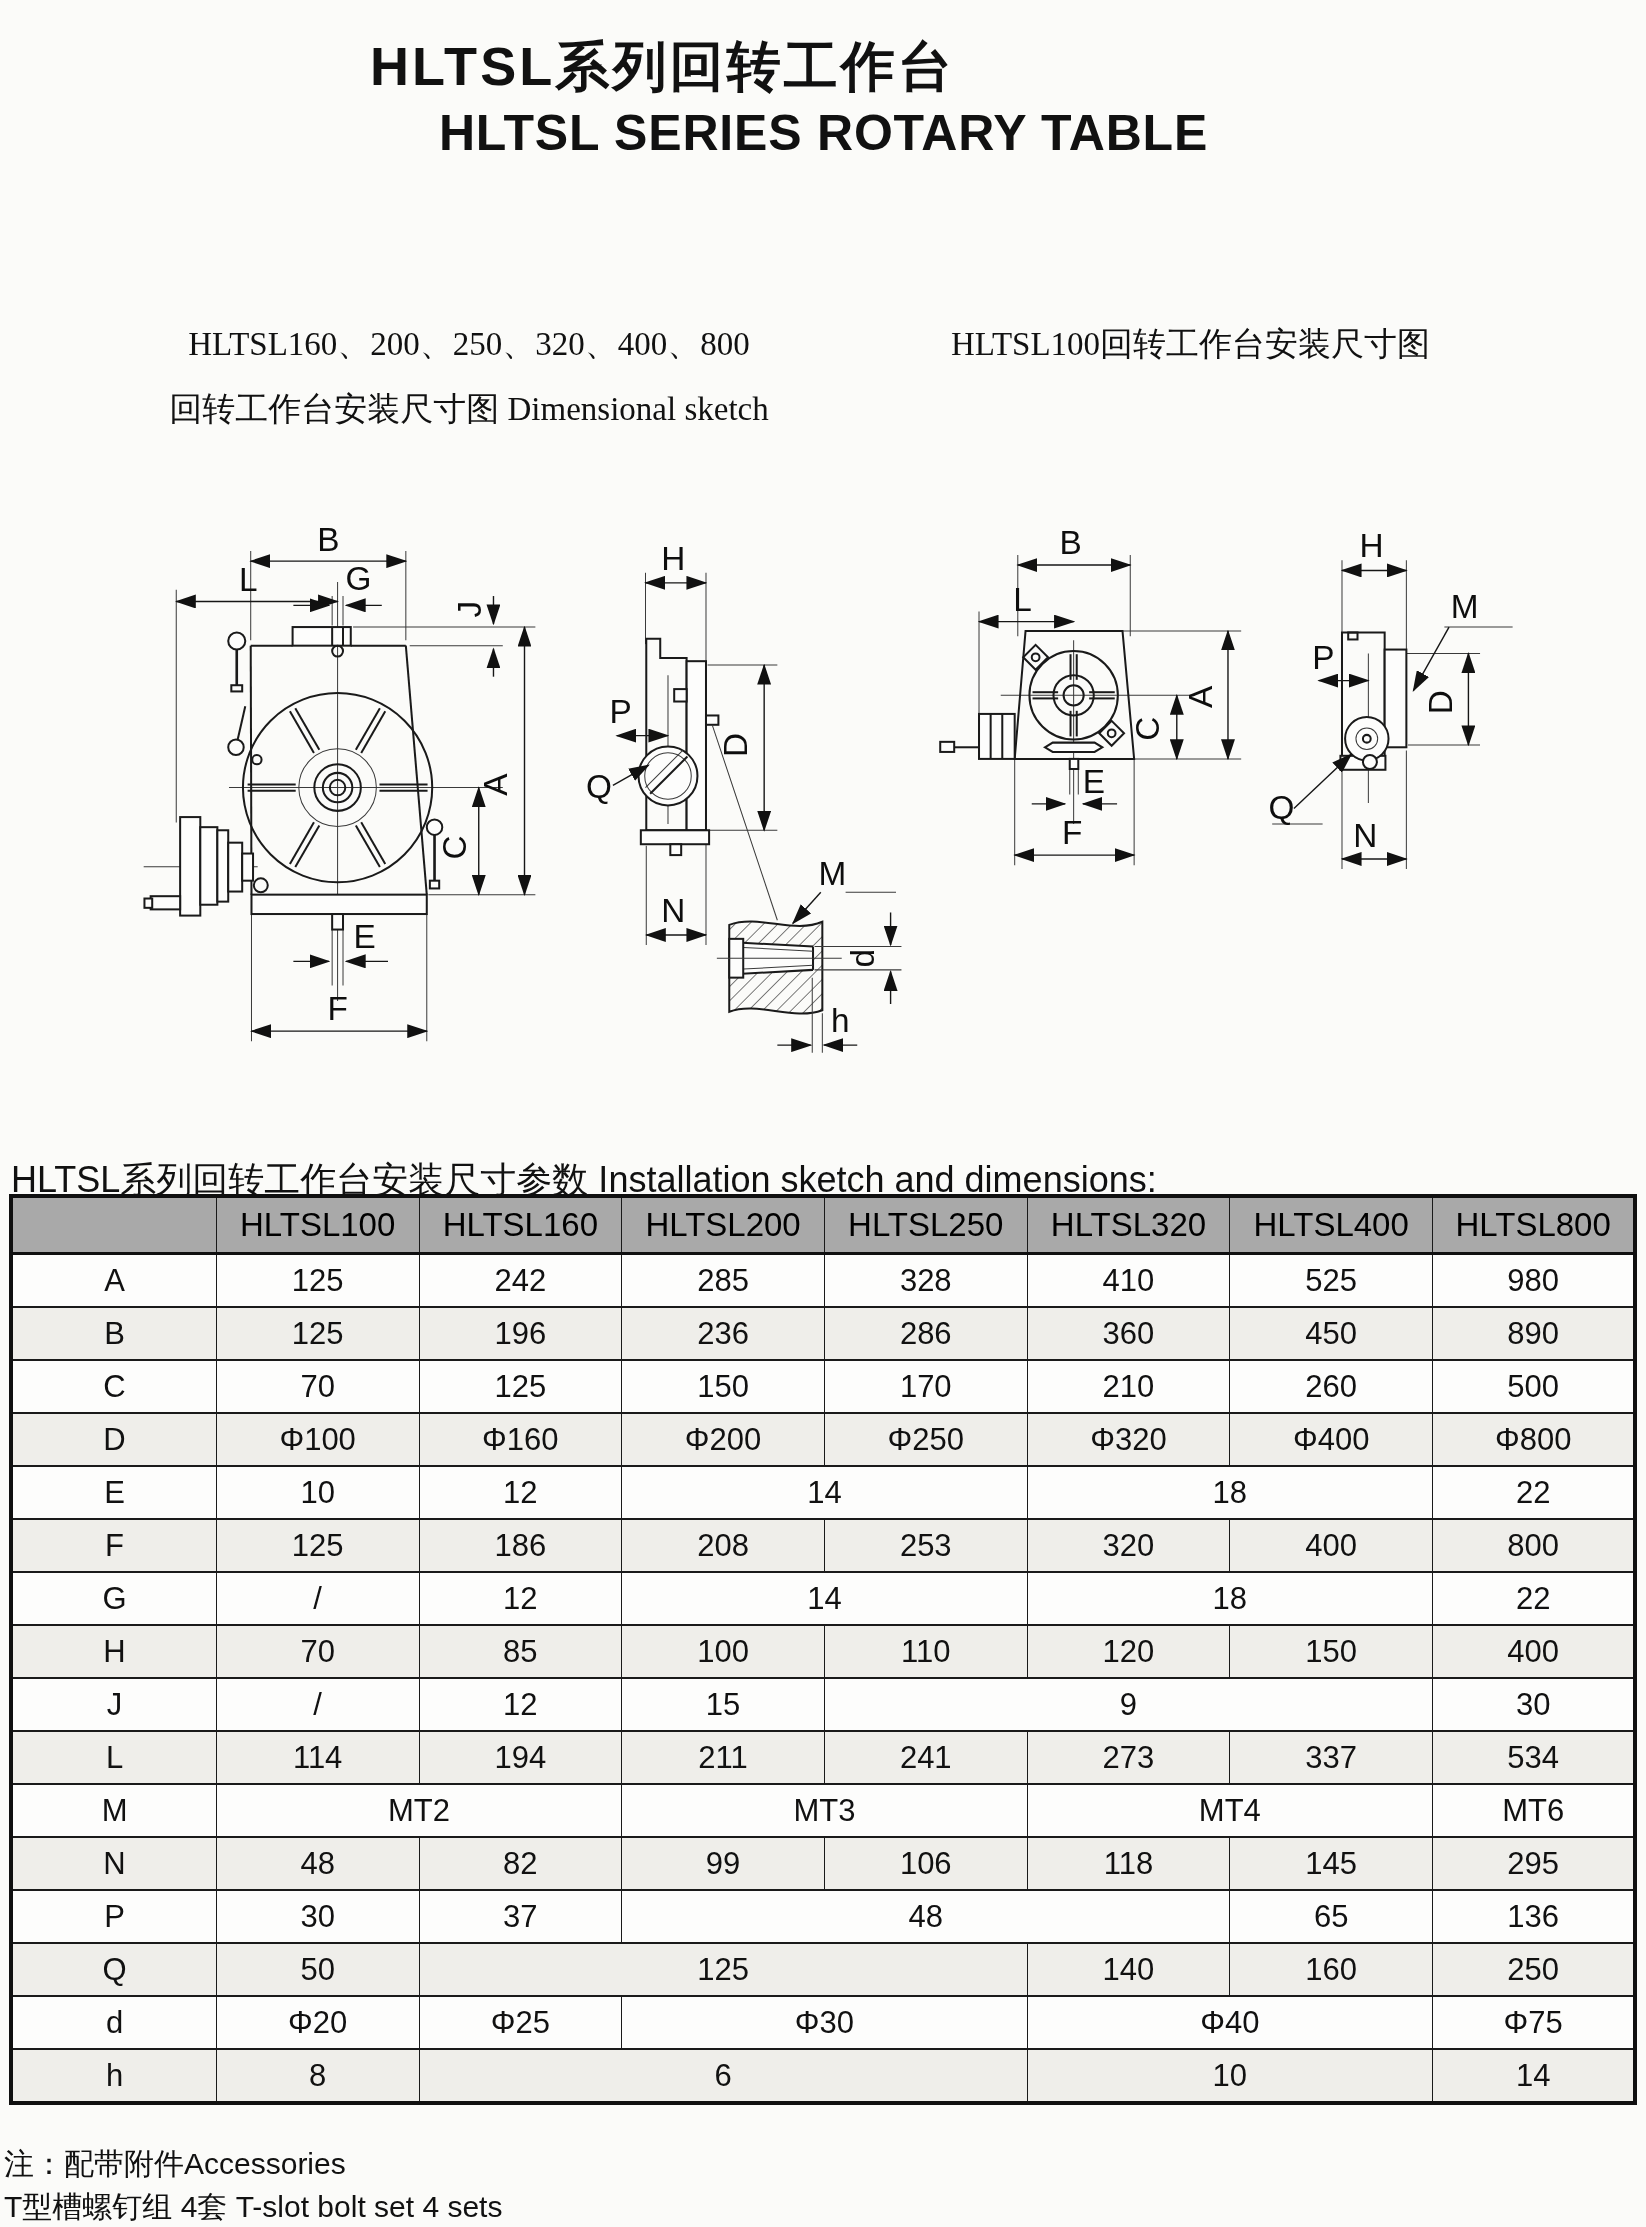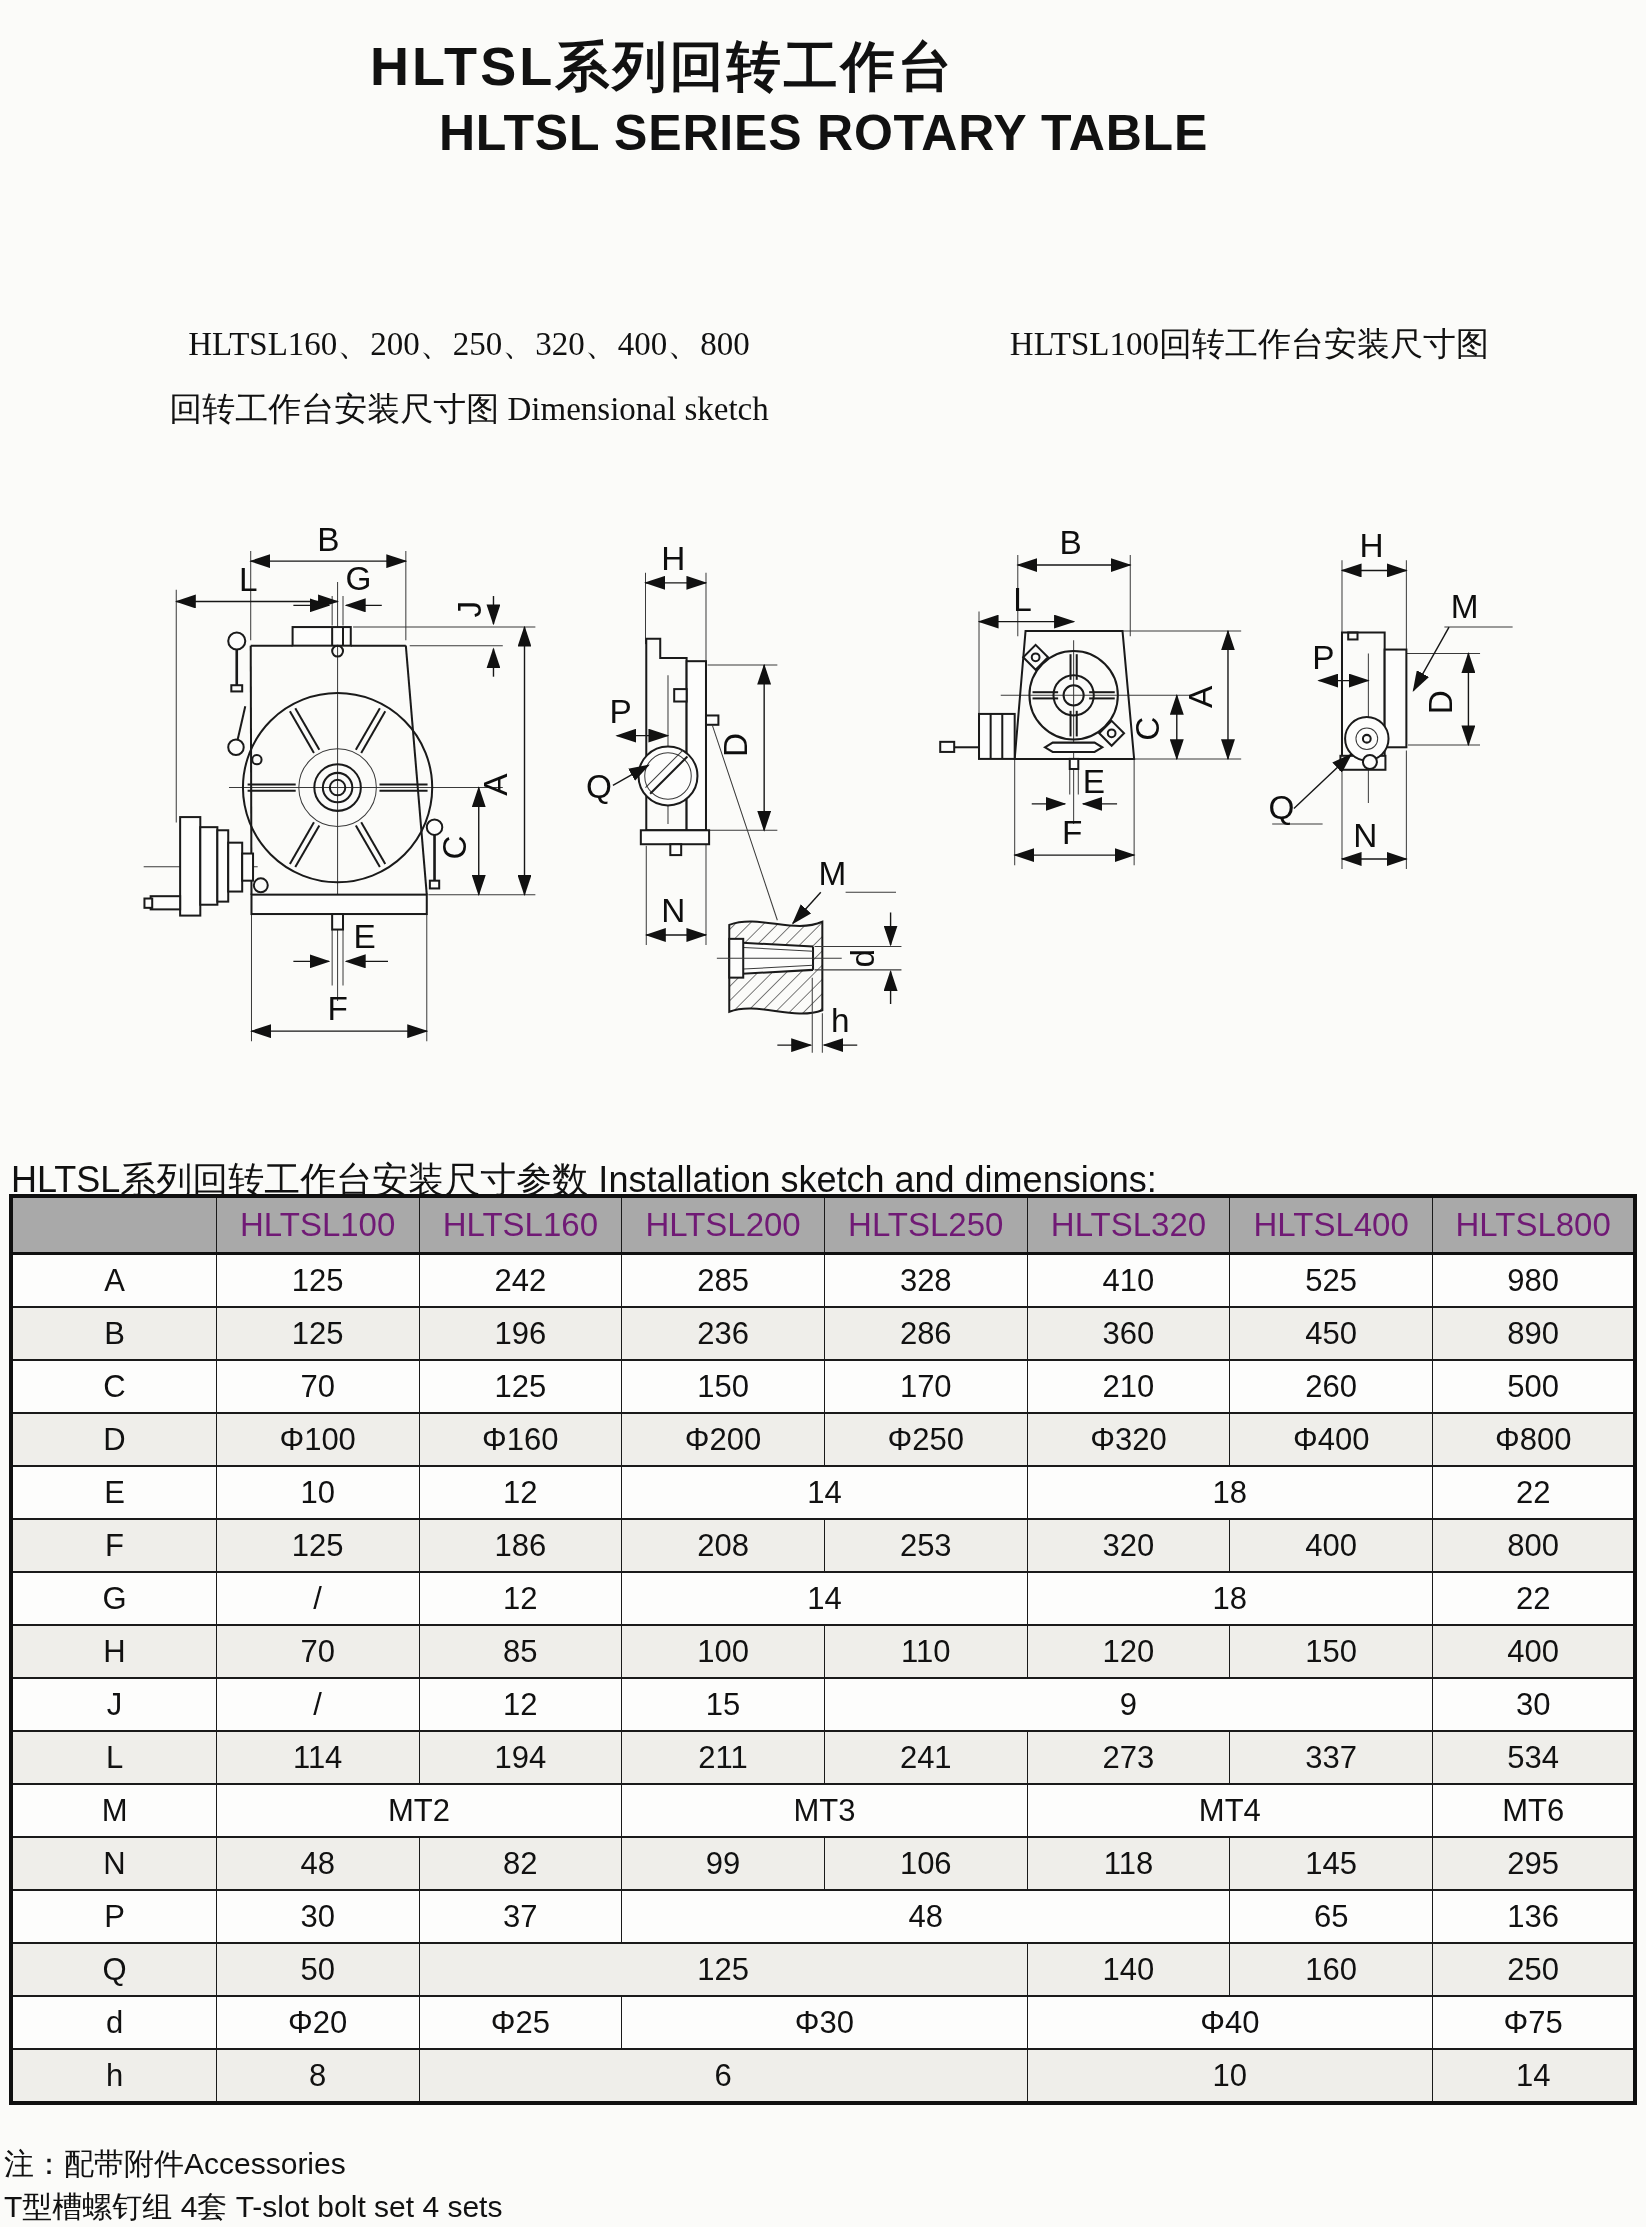--- a/index.html
+++ b/index.html
@@ -3,28 +3,28 @@
 <meta charset="utf-8">
 <style>
   html,body{margin:0;padding:0;}
   body{width:1647px;height:2227px;background:#fbfbf9;position:relative;
        font-family:"Liberation Sans","DejaVu Sans",sans-serif;color:#111;}
   .abs{position:absolute;}
   .title-zh{top:31px;left:0;width:1325px;text-align:center;font-size:54px;font-weight:bold;letter-spacing:3.1px;}
   .title-en{top:104px;left:0;width:1647px;text-align:center;font-size:50px;font-weight:bold;letter-spacing:0.8px;}
   .cap{font-size:33px;line-height:65px;text-align:center;font-family:Liberation Serif, serif;}
   .cap-left{top:312px;left:62px;width:814px;}
-  .cap-right{top:312px;left:892px;width:597px;text-align:right;}
+  .cap-right{top:312px;left:892px;width:597px;}
   .sketch{top:489px;left:0;}
   .tcap{top:1144px;left:11px;font-size:36px;margin-top:12px;}
   table.dims{position:absolute;top:1194px;left:9.3px;width:1628px;border-collapse:collapse;
              table-layout:fixed;border:4.7px solid #101010;}
   table.dims th,table.dims td{border:1.6px solid #1a1a1a;border-top-width:2.3px;text-align:center;
              padding:0;height:51px;font-size:31px;background:#fdfdfc;}
-  table.dims thead th{background:#a9a9a9;color:#701a75;font-weight:normal;font-size:33px;height:54px;
+  table.dims thead th{background:#a9a9a9;color:#000000;font-weight:normal;font-size:33px;height:54px;
              border-bottom:3.1px solid #101010;}
   table.dims tr.alt td{background:#efeeea;}
   .note{left:4px;font-size:30px;text-align:center;}
   .n1{top:2144px;} .n2{top:2187px;}
   
   .s2{stroke:#1a1a1a;stroke-width:2.6;fill:none;}
   .s3{stroke:#1a1a1a;stroke-width:3.4;fill:none;}
   .s1{stroke:#3a3a3a;stroke-width:1.3;fill:none;}
   .dim{stroke:#161616;stroke-width:1.8;fill:none;}
   .wf{fill:#fdfdfc;stroke:#1a1a1a;stroke-width:2.6;}

